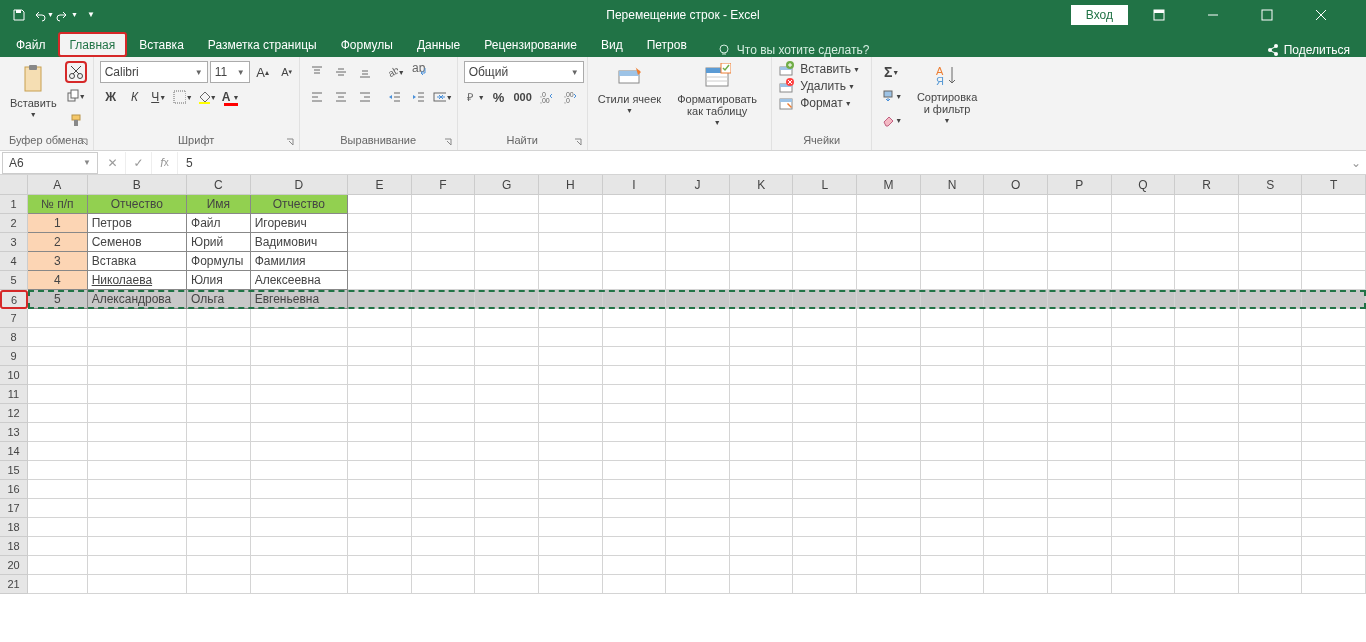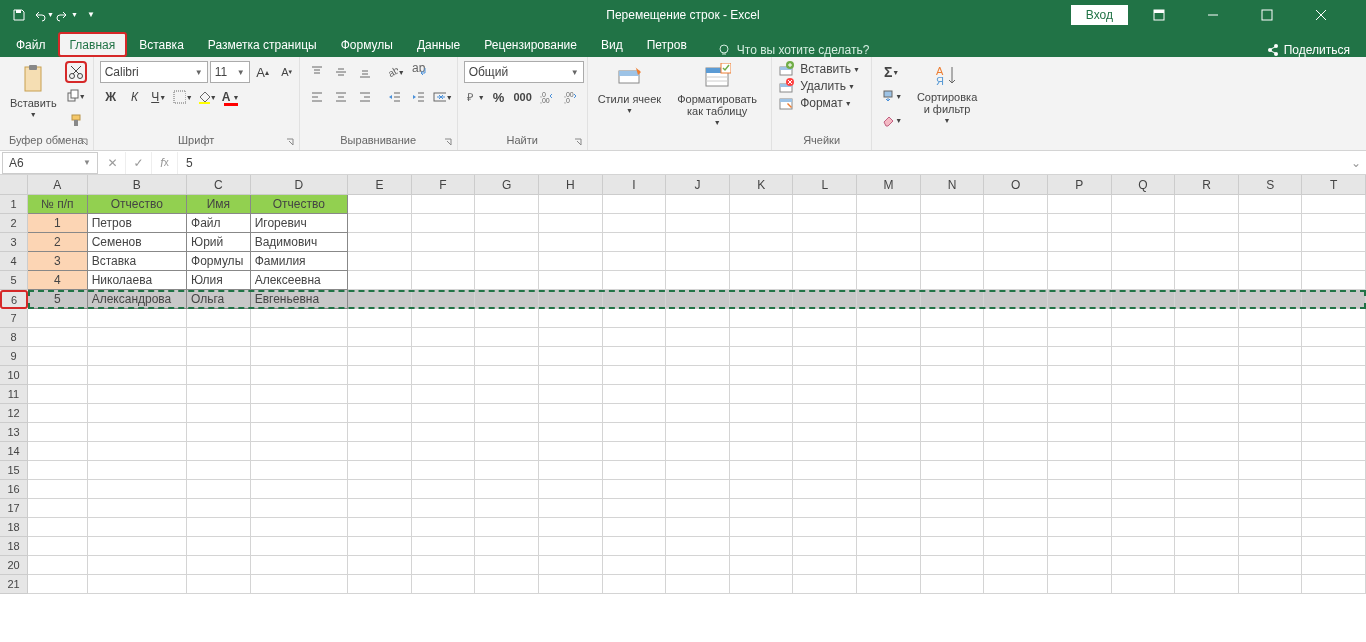--- a/index.html
+++ b/index.html
@@ -638,21 +638,21 @@
         <div class="cell " style="width: 64px;"></div>
         <div class="cell " style="width: 64px;"></div>
         <div class="cell " style="width: 64px;"></div>
         <div class="cell " style="width: 64px;"></div>
         <div class="cell " style="width: 64px;"></div>
         <div class="cell " style="width: 64px;"></div>
         <div class="cell " style="width: 64px;"></div>
       </div>
       <div class="row">
         <div class="cell num-cell" style="width: 60px;">4</div>
-        <div class="cell data-cell" style="width: 100px;">Николаева</div>
+        <div class="cell data-cell" style="width: 100px; text-decoration: underline;">Николаева</div>
         <div class="cell data-cell" style="width: 64px;">Юлия</div>
         <div class="cell data-cell" style="width: 98px;">Алексеевна</div>
         <div class="cell " style="width: 64px;"></div>
         <div class="cell " style="width: 64px;"></div>
         <div class="cell " style="width: 64px;"></div>
         <div class="cell " style="width: 64px;"></div>
         <div class="cell " style="width: 64px;"></div>
         <div class="cell " style="width: 64px;"></div>
         <div class="cell " style="width: 64px;"></div>
         <div class="cell " style="width: 64px;"></div>

